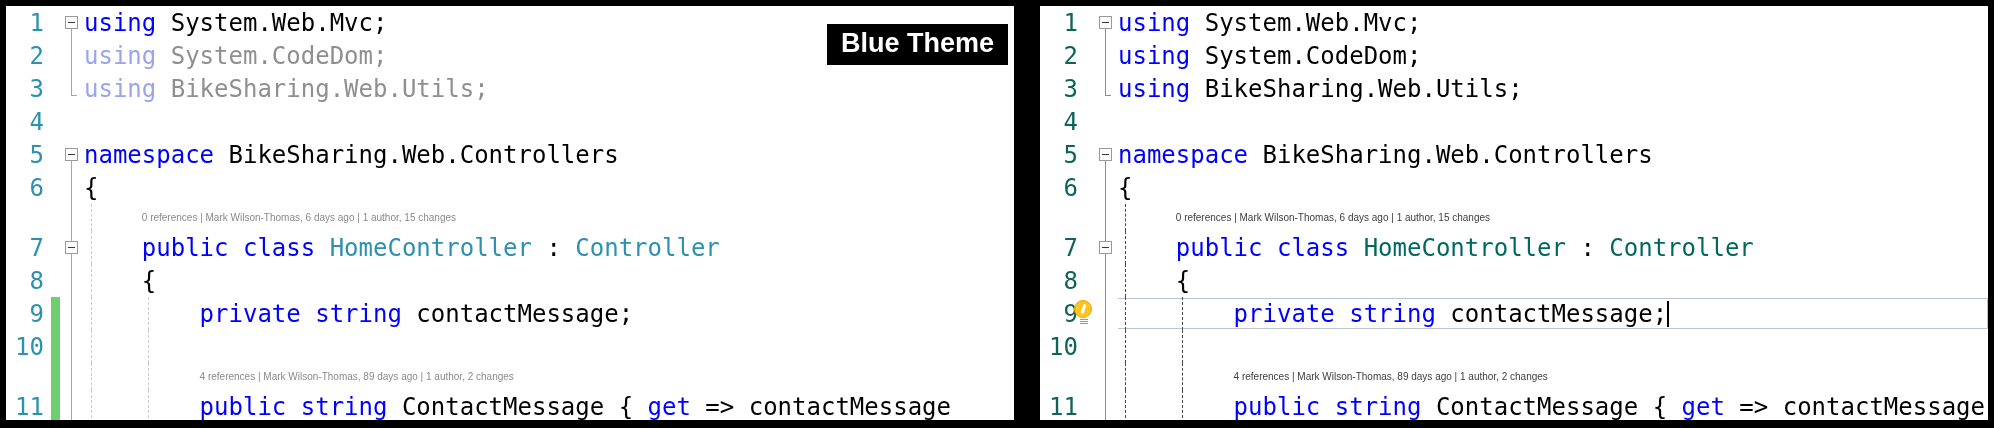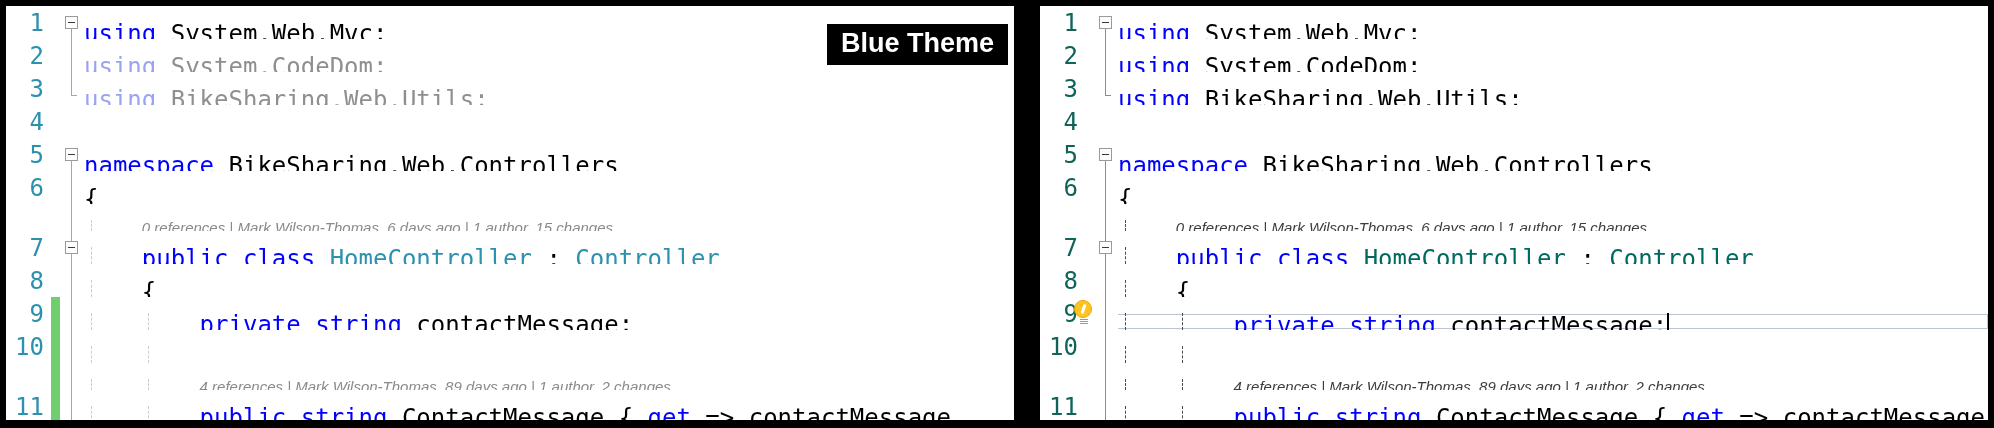--- a/index.html
+++ b/index.html
@@ -65,23 +65,23 @@
     width:13px; height:13px; background:#fdfdfd;
     border:1px solid #9a9a9a; z-index:3;
   }
   .foldbox::after {
     content:""; position:absolute; left:2px; right:2px; top:5px; height:1px;
     background:#3a3a3a;
   }
 
   .codecell {
     flex:1 1 auto; position:relative; align-self:stretch;
-    display:flex; 
+    display:flex; align-items:center;
     font-family:"DejaVu Sans Mono","Liberation Mono",monospace;
-    font-size:24px; white-space:pre; overflow:hidden; line-height:1;margin-top:16px;
+    font-size:24px; white-space:pre; overflow:hidden; line-height:1;
   }
   .guide {
     position:absolute; top:0; bottom:0; width:0;
     border-left:1px dashed var(--guide); z-index:1;
   }
   .curline {
     position:absolute; left:-22px; right:0; top:1px; bottom:1px;
     background:#fff; border:1px solid #bdc5d1; z-index:0;
   }
   .tokens { position:relative; z-index:2; }
@@ -90,23 +90,22 @@
   .tk-type  { color:var(--type); }
   .tk-kwf   { color:#99A3EF; }
   .tk-plf   { color:#8F8F8F; }
   .caret {
     display:inline-block; width:2px; height:26px; background:#000;
     vertical-align:-5px;
   }
   .cl-indent { font-family:"DejaVu Sans Mono","Liberation Mono",monospace; font-size:24px; }
   .cl-text {
     position:relative; z-index:2;
-    font-family:"Liberation Sans", sans-serif; font-size:15px;
+    font-family:"Liberation Sans", sans-serif; font-size:10px;
     color:var(--cl);
-    font-style:italic;
   }
 </style>
 </head>
 <body>
 
 <div class="frame">
   <div class="panel panel-left" style="--ln: #2B91AF; --type: #2B91AF; --cl: #8A8A8A; --guide: #CCCCCC; --fold: #A6A6A6; --bar: #6FCE6F;">
     <div class="theme-label">Blue Theme</div>
     <div class="rows">
         <div class="row code-row">

